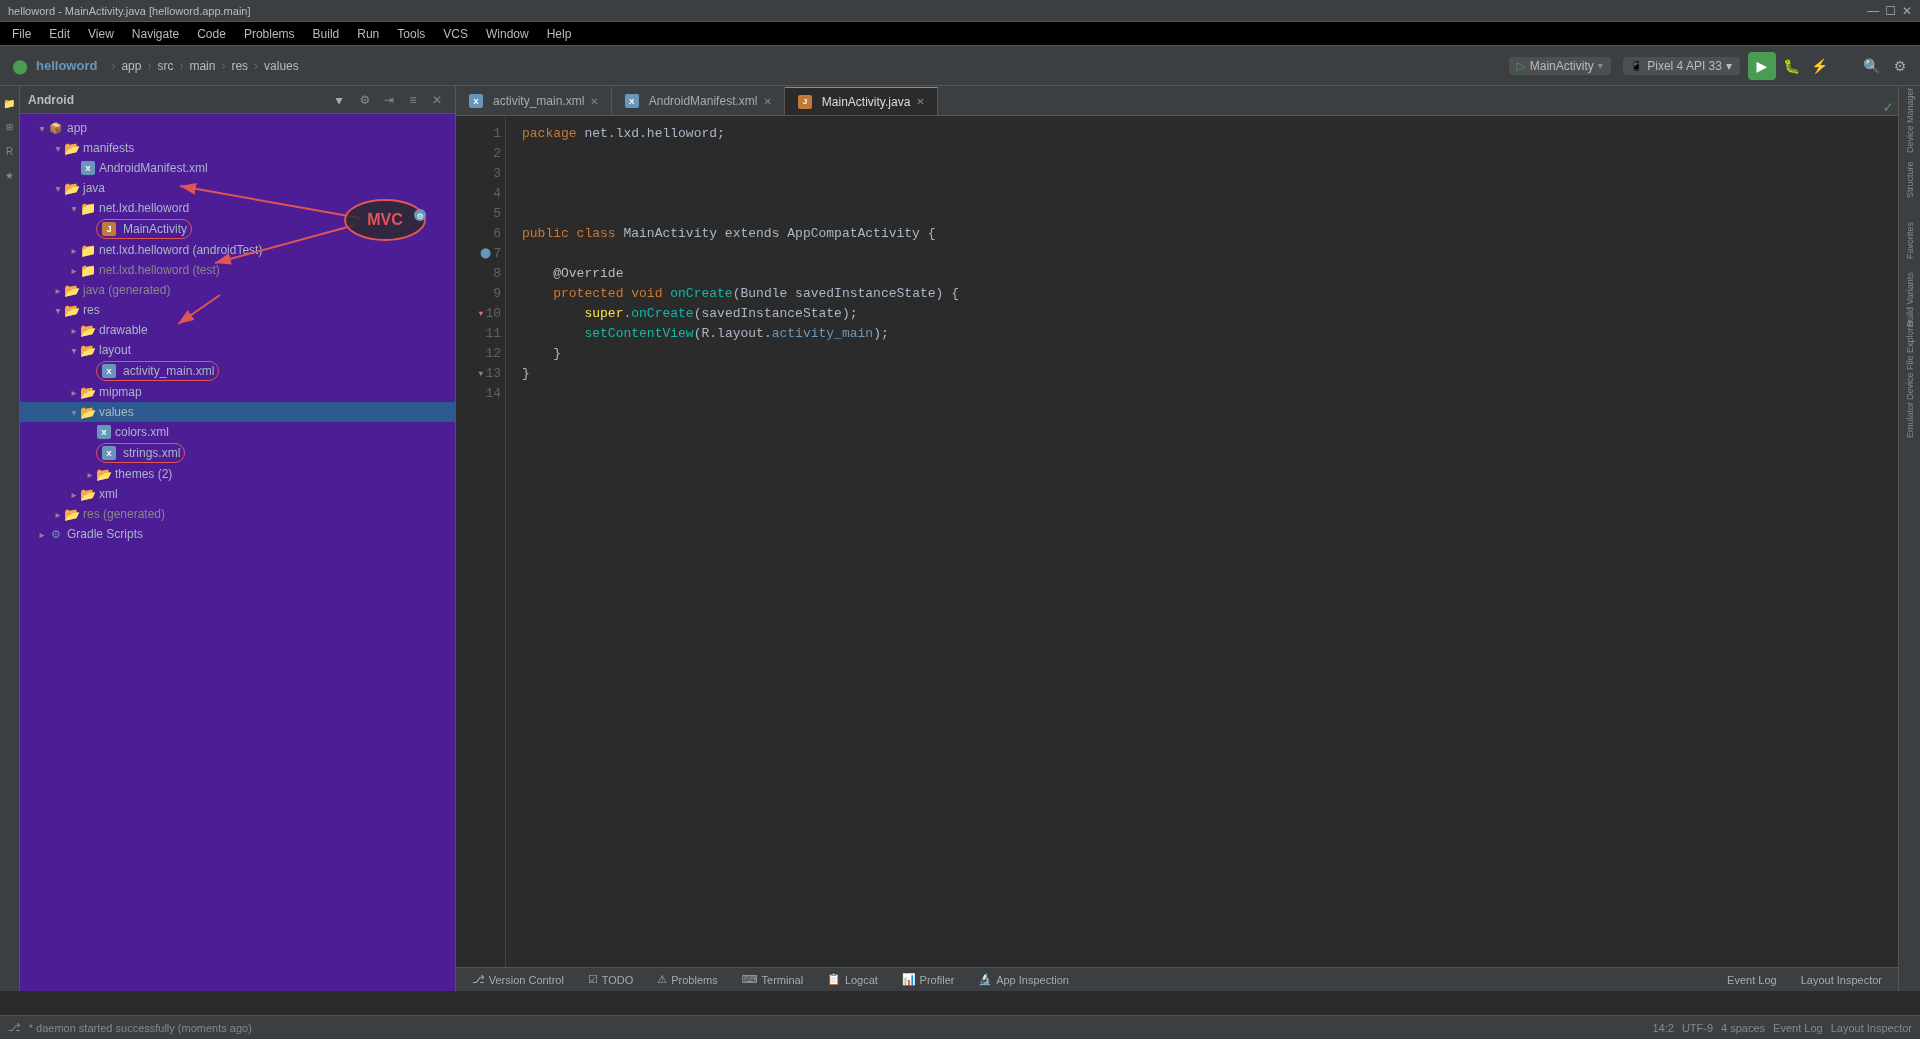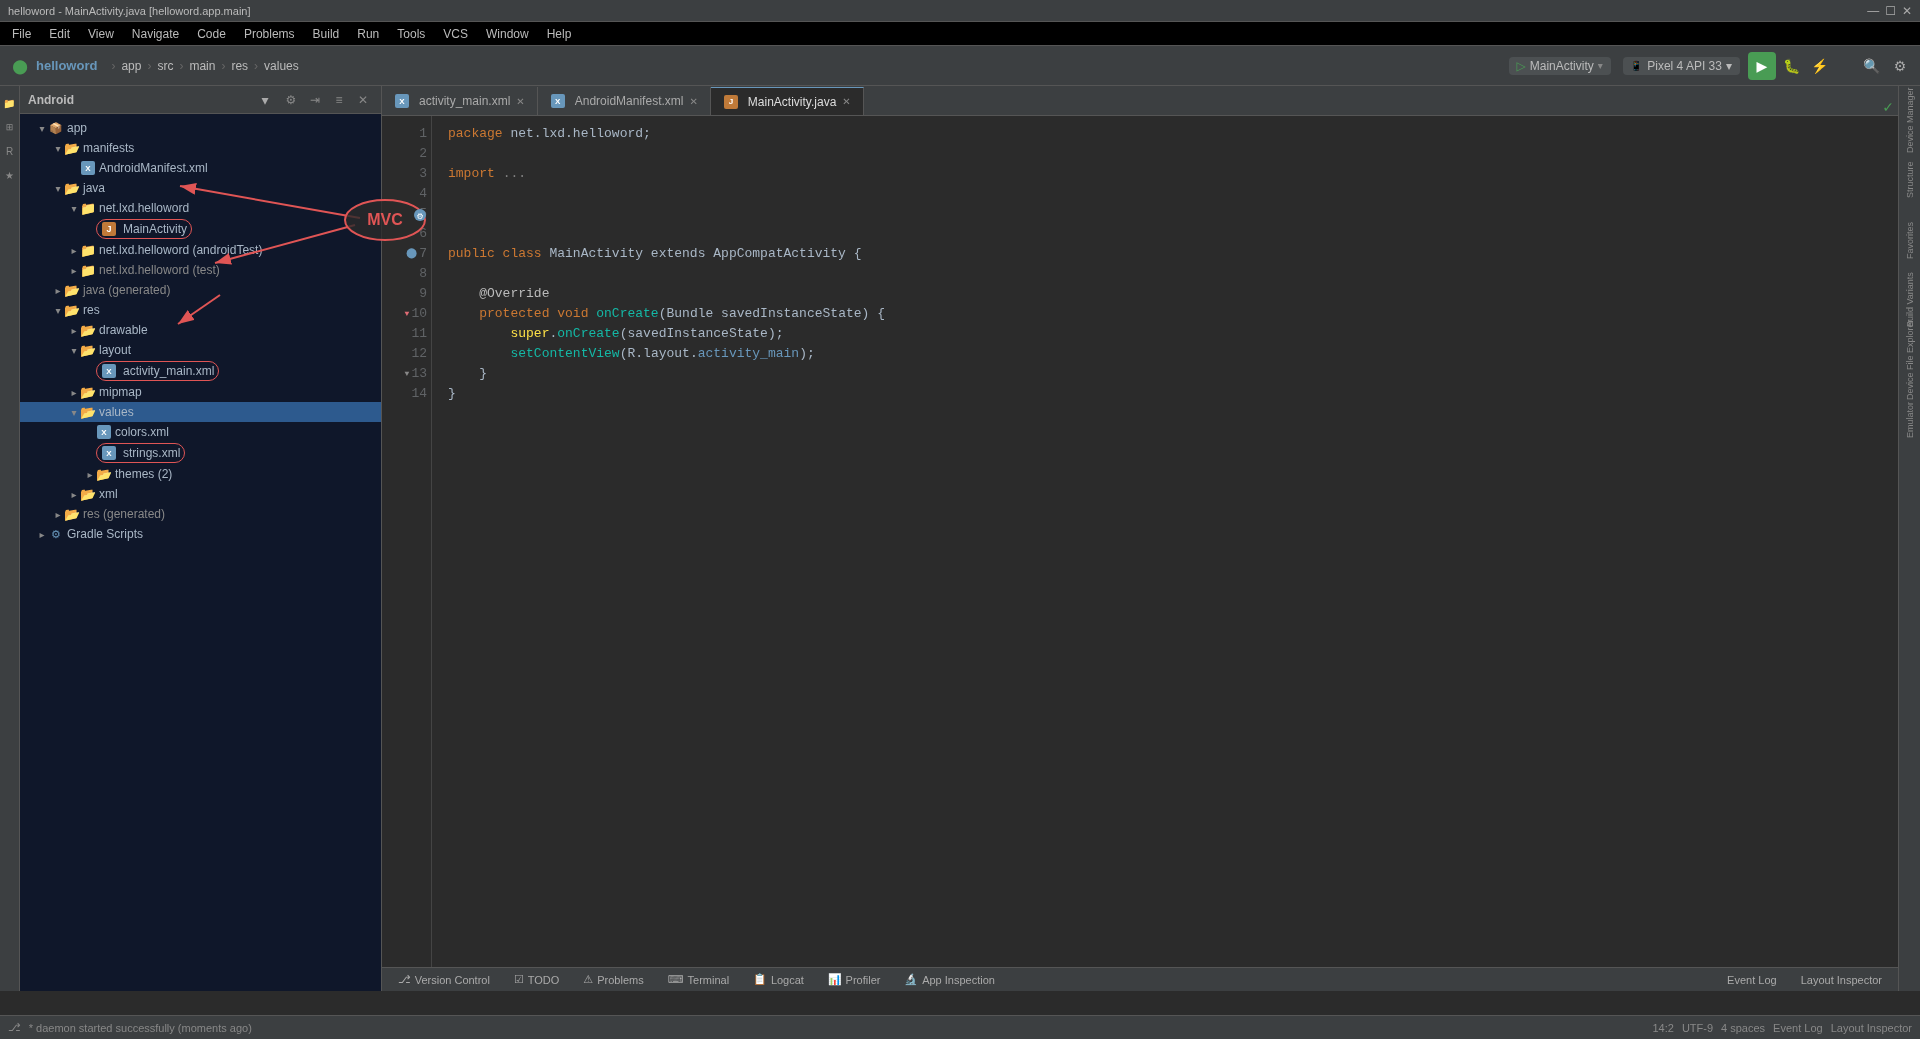--- a/index.html
+++ b/index.html
@@ -143,22 +143,22 @@
       display: flex;
       align-items: center;
       justify-content: center;
       cursor: pointer;
       color: #888;
       font-size: 10px;
     }
 
     
     #sidebar {
-      width: 362px;
-      background: #0f172a;
+      width: 436px;
+      background: #4c1d95;
       border-right: 1px solid #555;
       display: flex;
       flex-direction: column;
     }
 
     
     #sidebar-header {
       height: 28px;
       background: #3c3f41;
       display: flex;
@@ -745,21 +745,20 @@
           <div style="display:flex; align-items:center; justify-content:flex-end; gap:2px;">
             <span style="color:#888; font-size:8px;">▼</span>
             13
           </div>
           <div>14</div>
         </div>
 
         <div id="code-area">
           <div class="code-line"><span class="kw">package</span> <span class="pkg">net.lxd.helloword</span>;</div>
           <div class="code-line">&nbsp;</div>
-          <div class="code-line"><span class="kw">import</span> <span class="comment">...</span></div>
           <div class="code-line">&nbsp;</div>
           <div class="code-line">&nbsp;</div>
           <div class="code-line">&nbsp;</div>
           <div class="code-line"><span class="kw">public class </span><span class="cls">MainActivity</span> <span style="color:#a9b7c6">extends</span> <span class="cls">AppCompatActivity</span> <span style="color:#a9b7c6">{</span></div>
           <div class="code-line">&nbsp;</div>
           <div class="code-line">    <span class="ann">@Override</span></div>
           <div class="code-line">    <span class="kw">protected void </span><span class="fn">onCreate</span>(<span class="cls">Bundle</span> <span style="color:#a9b7c6">savedInstanceState</span>) {</div>
           <div class="code-line">        <span style="color:#fde047">super</span>.<span class="fn">onCreate</span>(<span style="color:#a9b7c6">savedInstanceState</span>);</div>
           <div class="code-line">        <span class="fn">setContentView</span>(<span style="color:#a9b7c6">R</span>.<span style="color:#a9b7c6">layout</span>.<span style="color:#6897bb">activity_main</span>);</div>
           <div class="code-line">    }</div>

